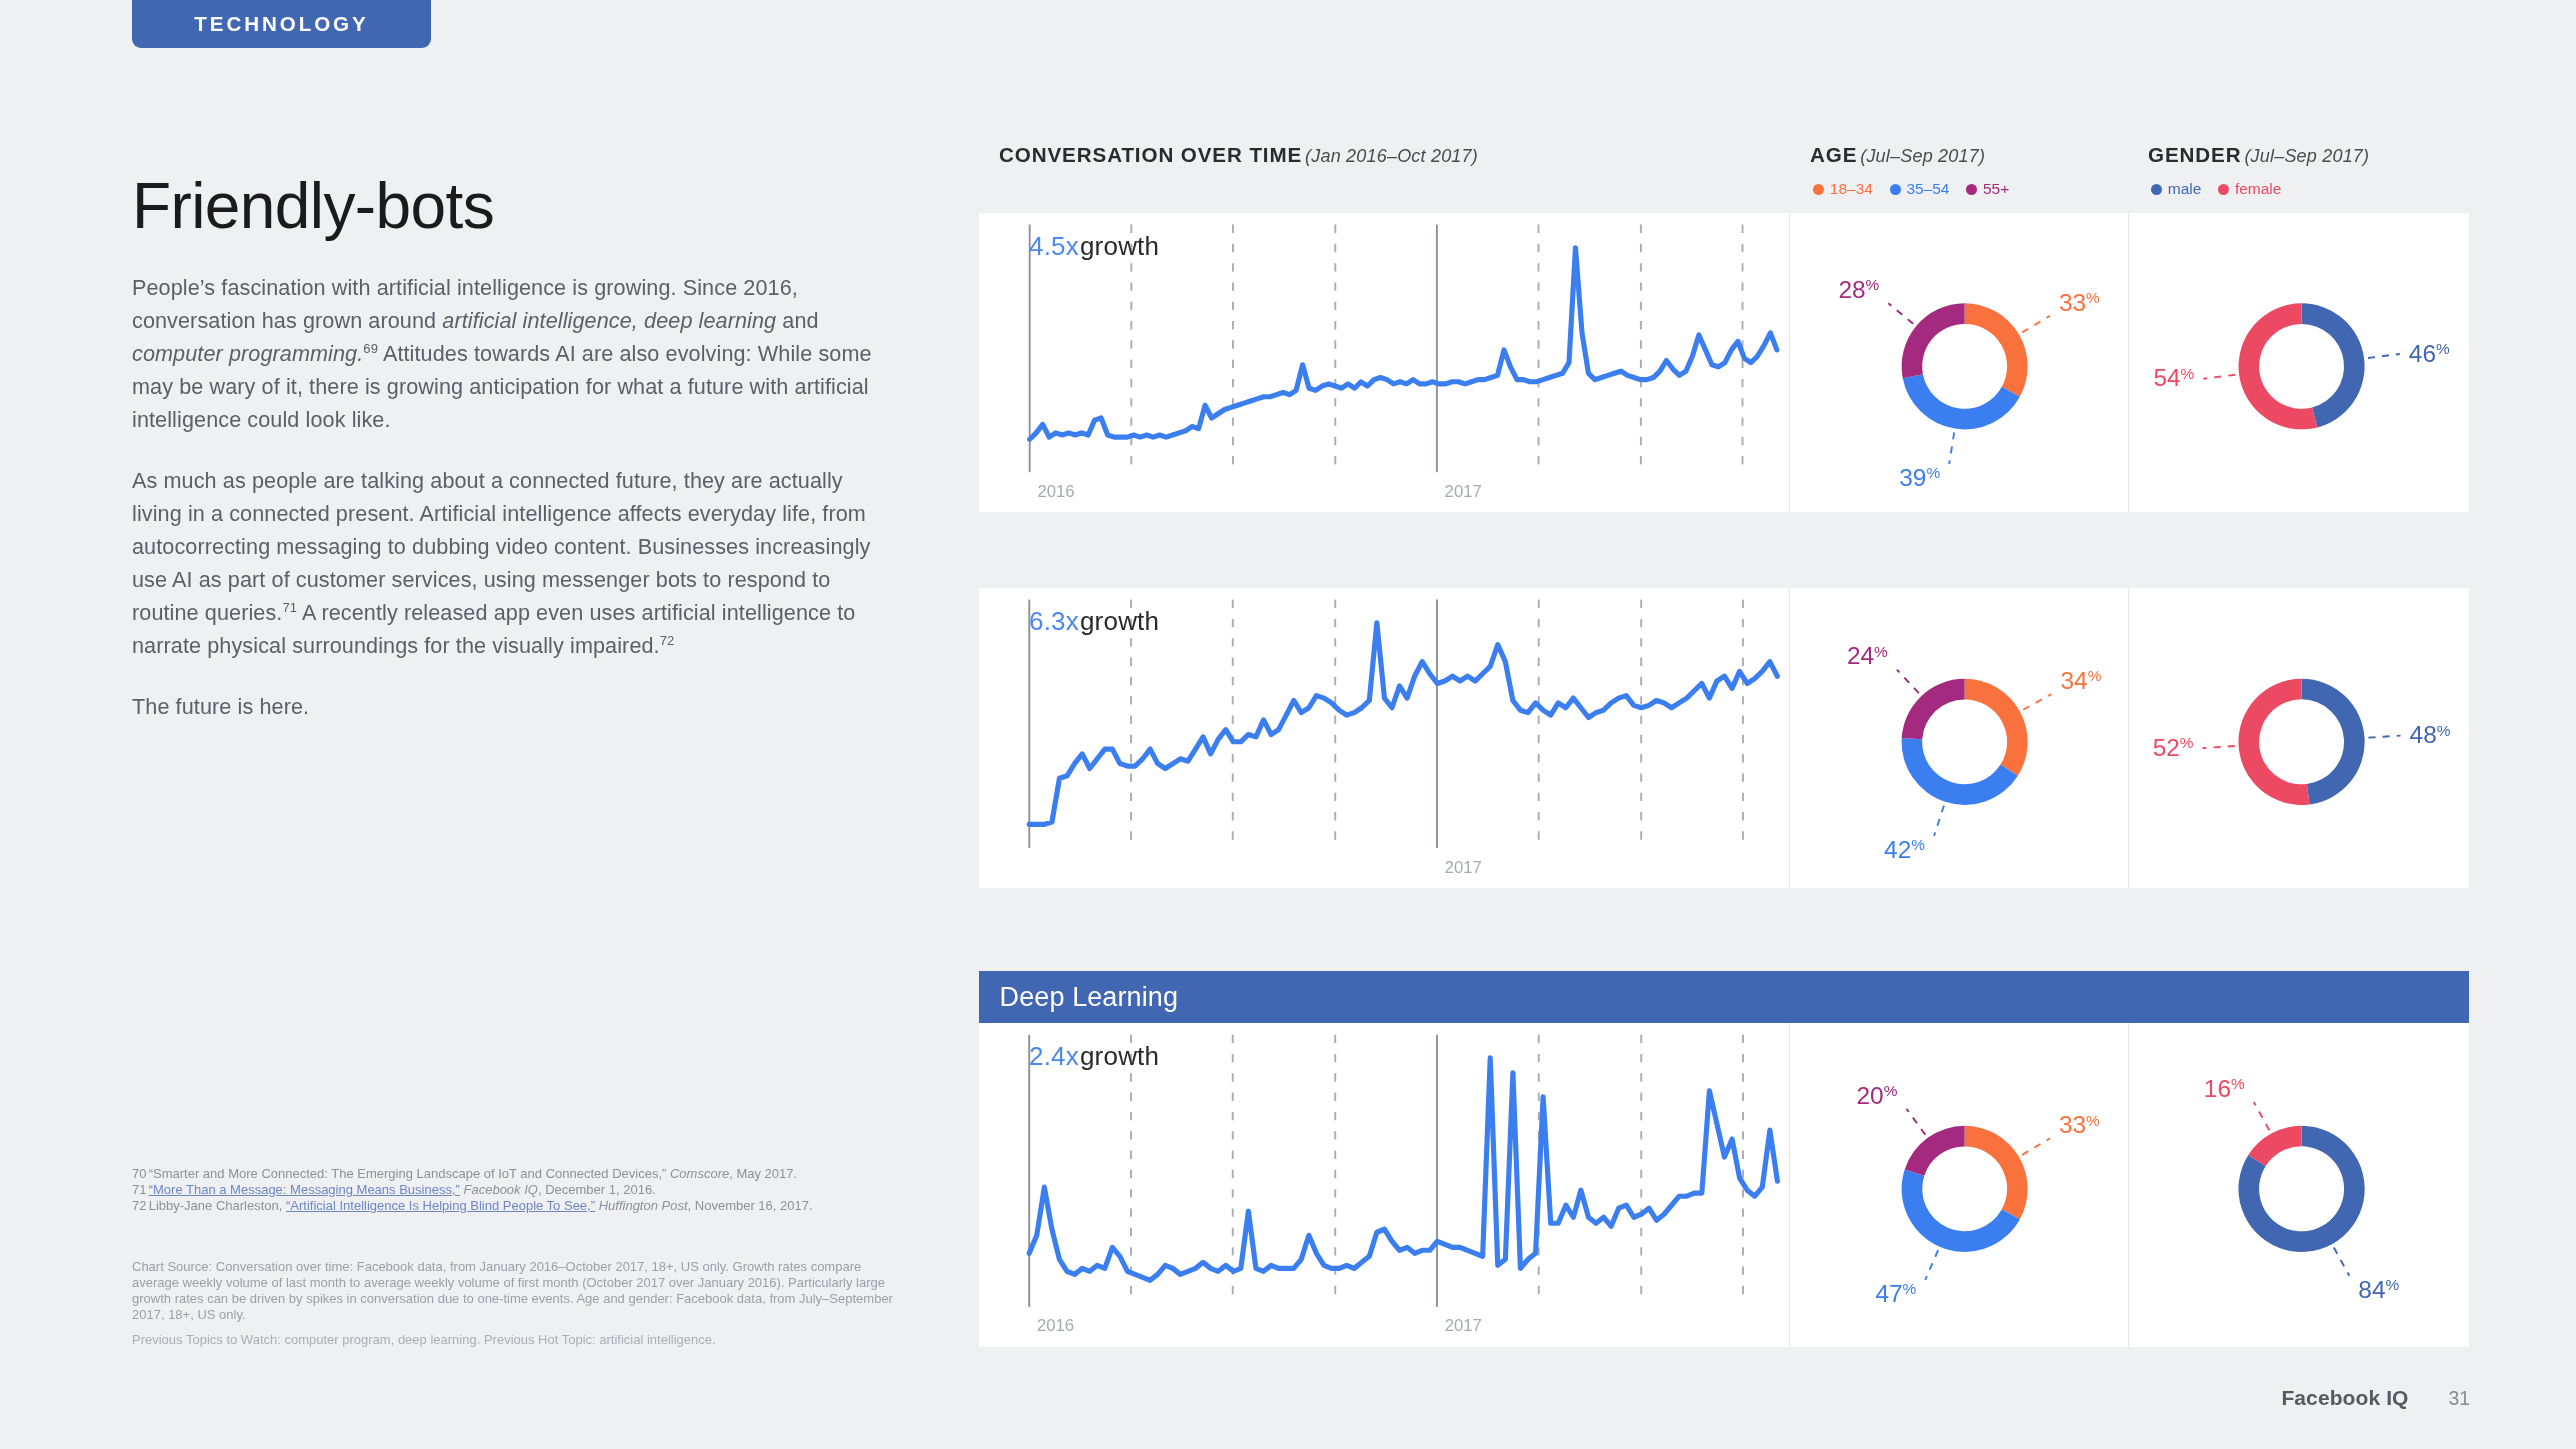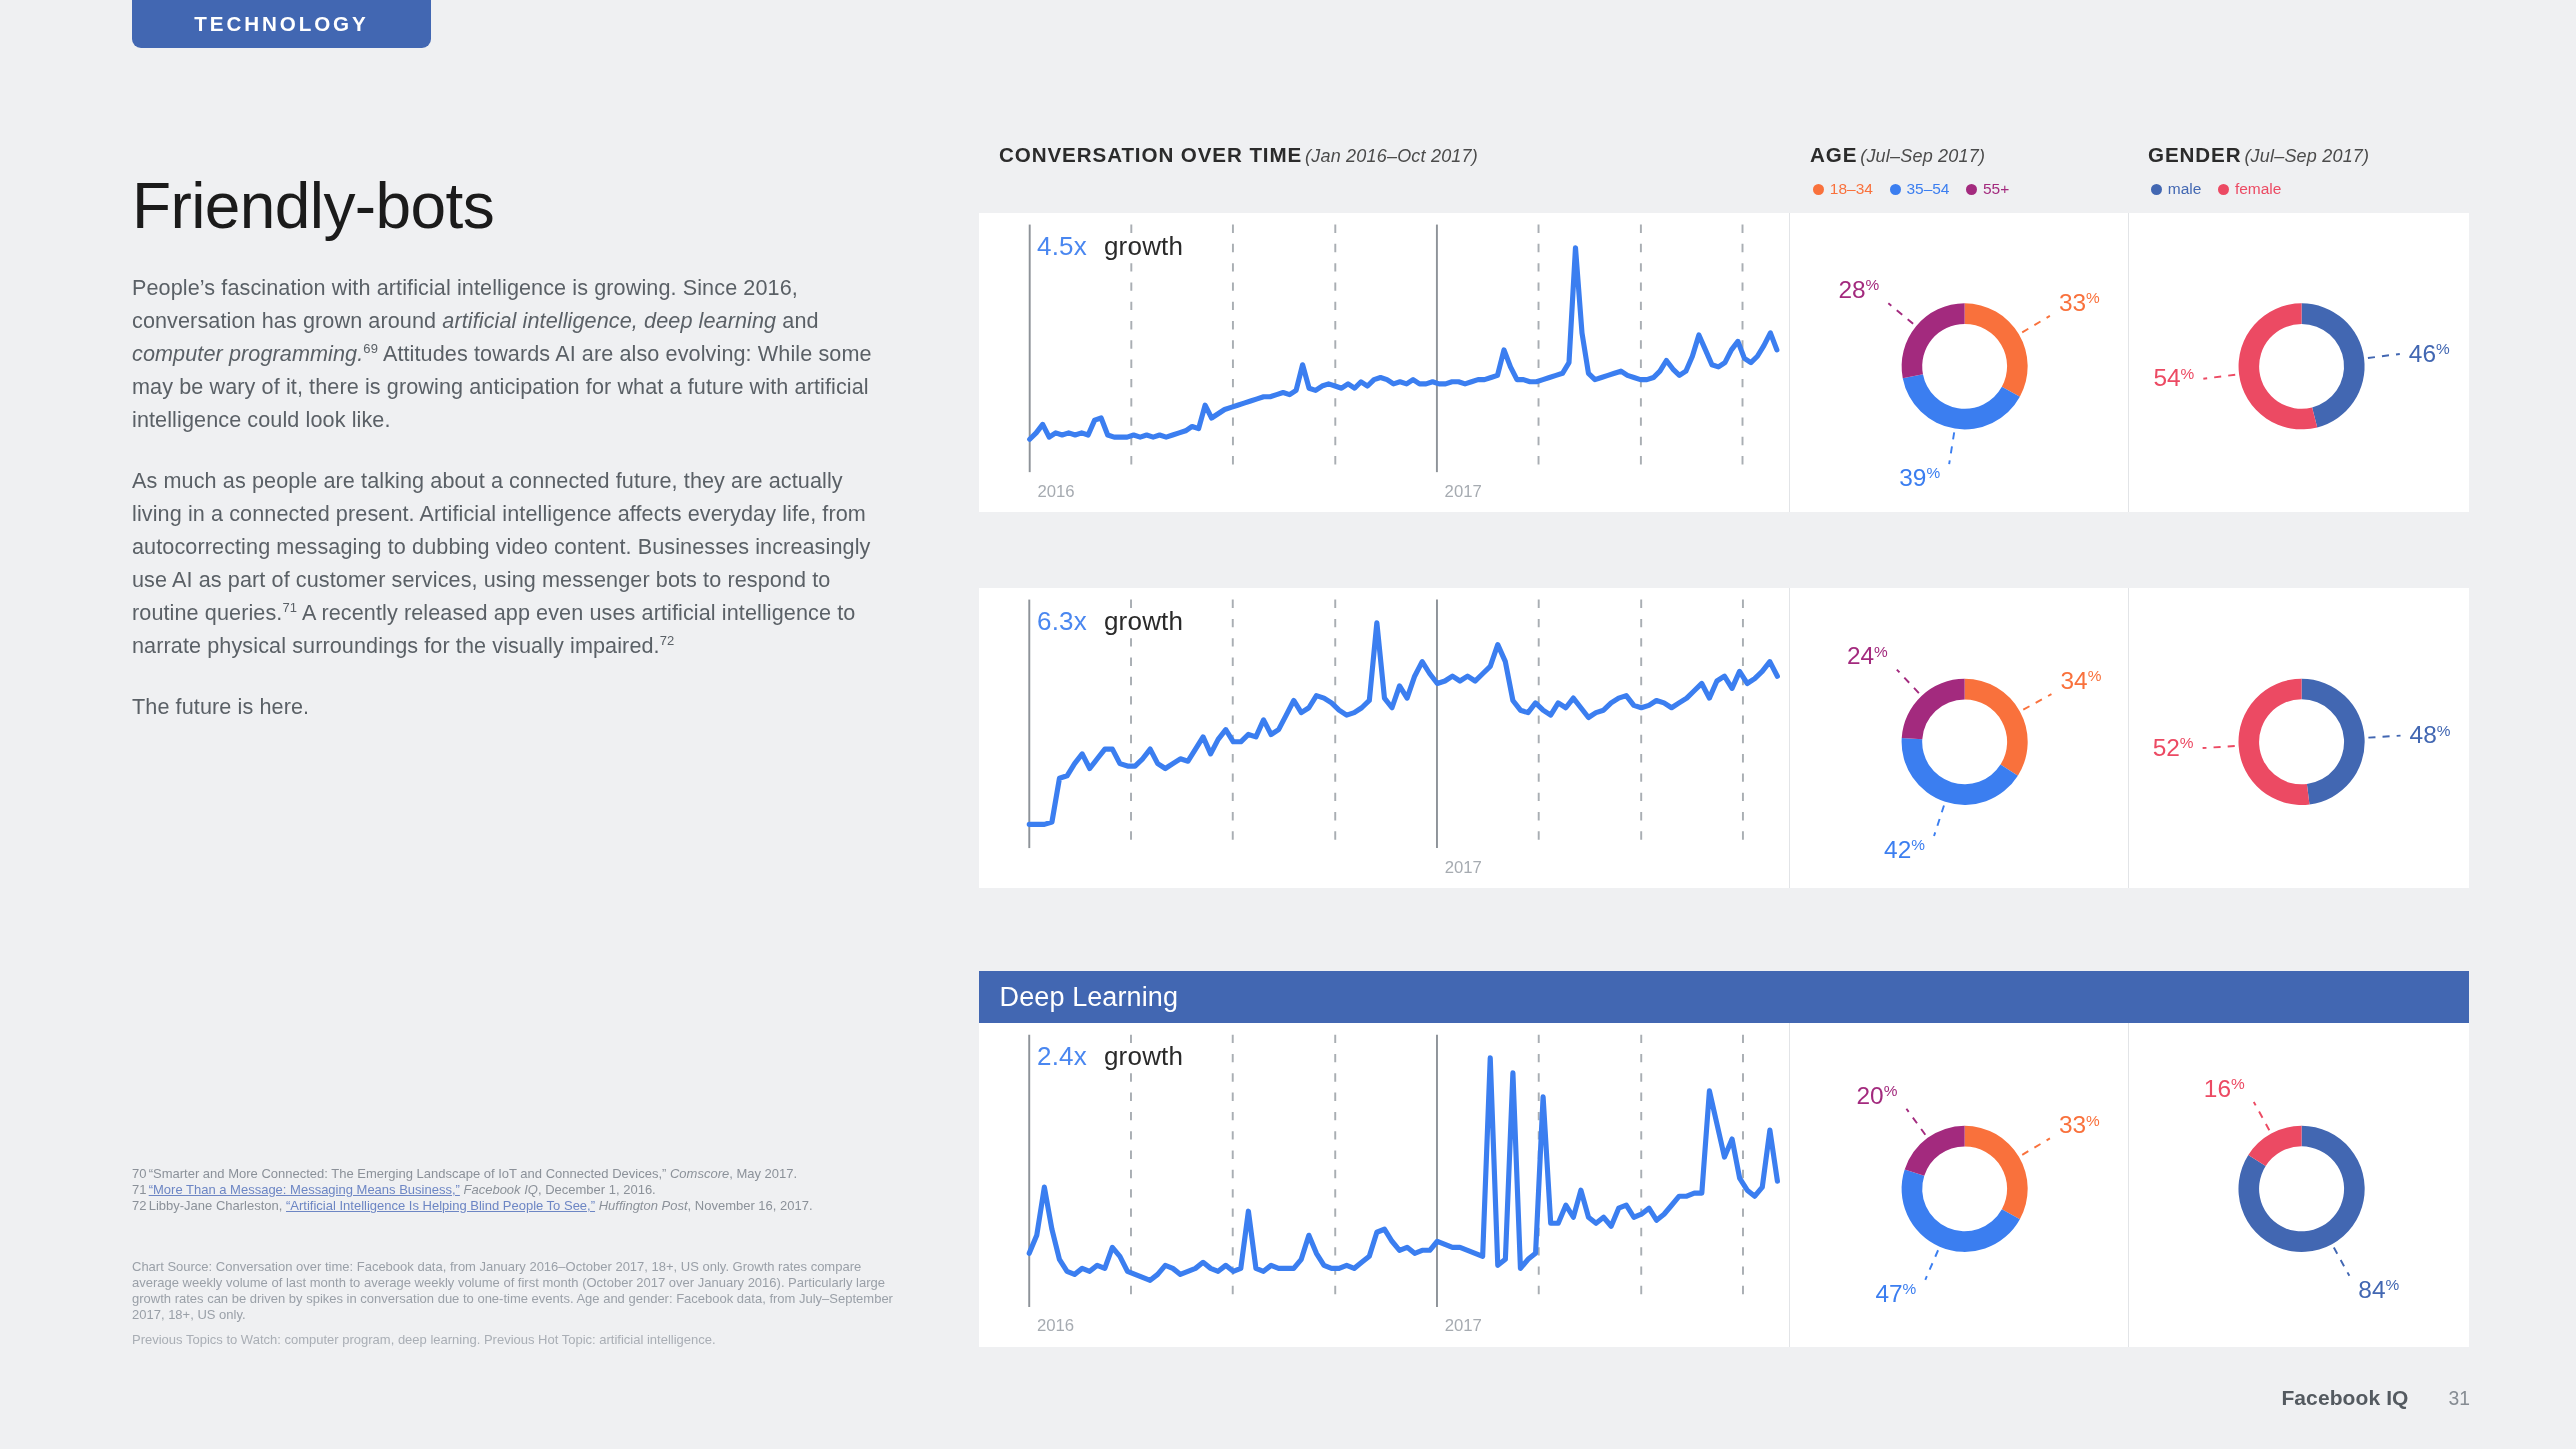--- a/index.html
+++ b/index.html
@@ -72,22 +72,22 @@
   }
   .bar span{ color:#fff; font-size:27px; font-weight:300; letter-spacing:0.1px;}
   .body{ display:flex; background:#fff; }
   .pane-line{ width:810px; position:relative; background:#fff; }
   .pane-donut{ width:339px; position:relative; background:#fff;
                border-left:1.9px solid #e2e4e7; }
   .pane-donut.last{ width:340px; }
 
   .growth{ position:absolute; left:50px; top:18px; font-size:26px; font-weight:300;
            white-space:nowrap; letter-spacing:0.2px; }
-  .growth .x{ color:#4a87f0;padding-left:8px; }
-  .growth .g{ color:#2a2a2a; margin-left:17px;text-align:right; }
+  .growth .x{ color:#4a87f0; }
+  .growth .g{ color:#2a2a2a; margin-left:1px;text-align:right; }
 
   svg{ display:block; }
   .ylab{ fill:#a6abb1; font-size:26px; font-family:"Liberation Sans", sans-serif; }
   .pct{ font-size:38px; font-weight:300; }
   .pct tspan.sm{ font-size:24px; }
 
   
   .footer{
     position:absolute; right:106px; bottom:39px;
     display:flex; align-items:baseline; gap:40px;

